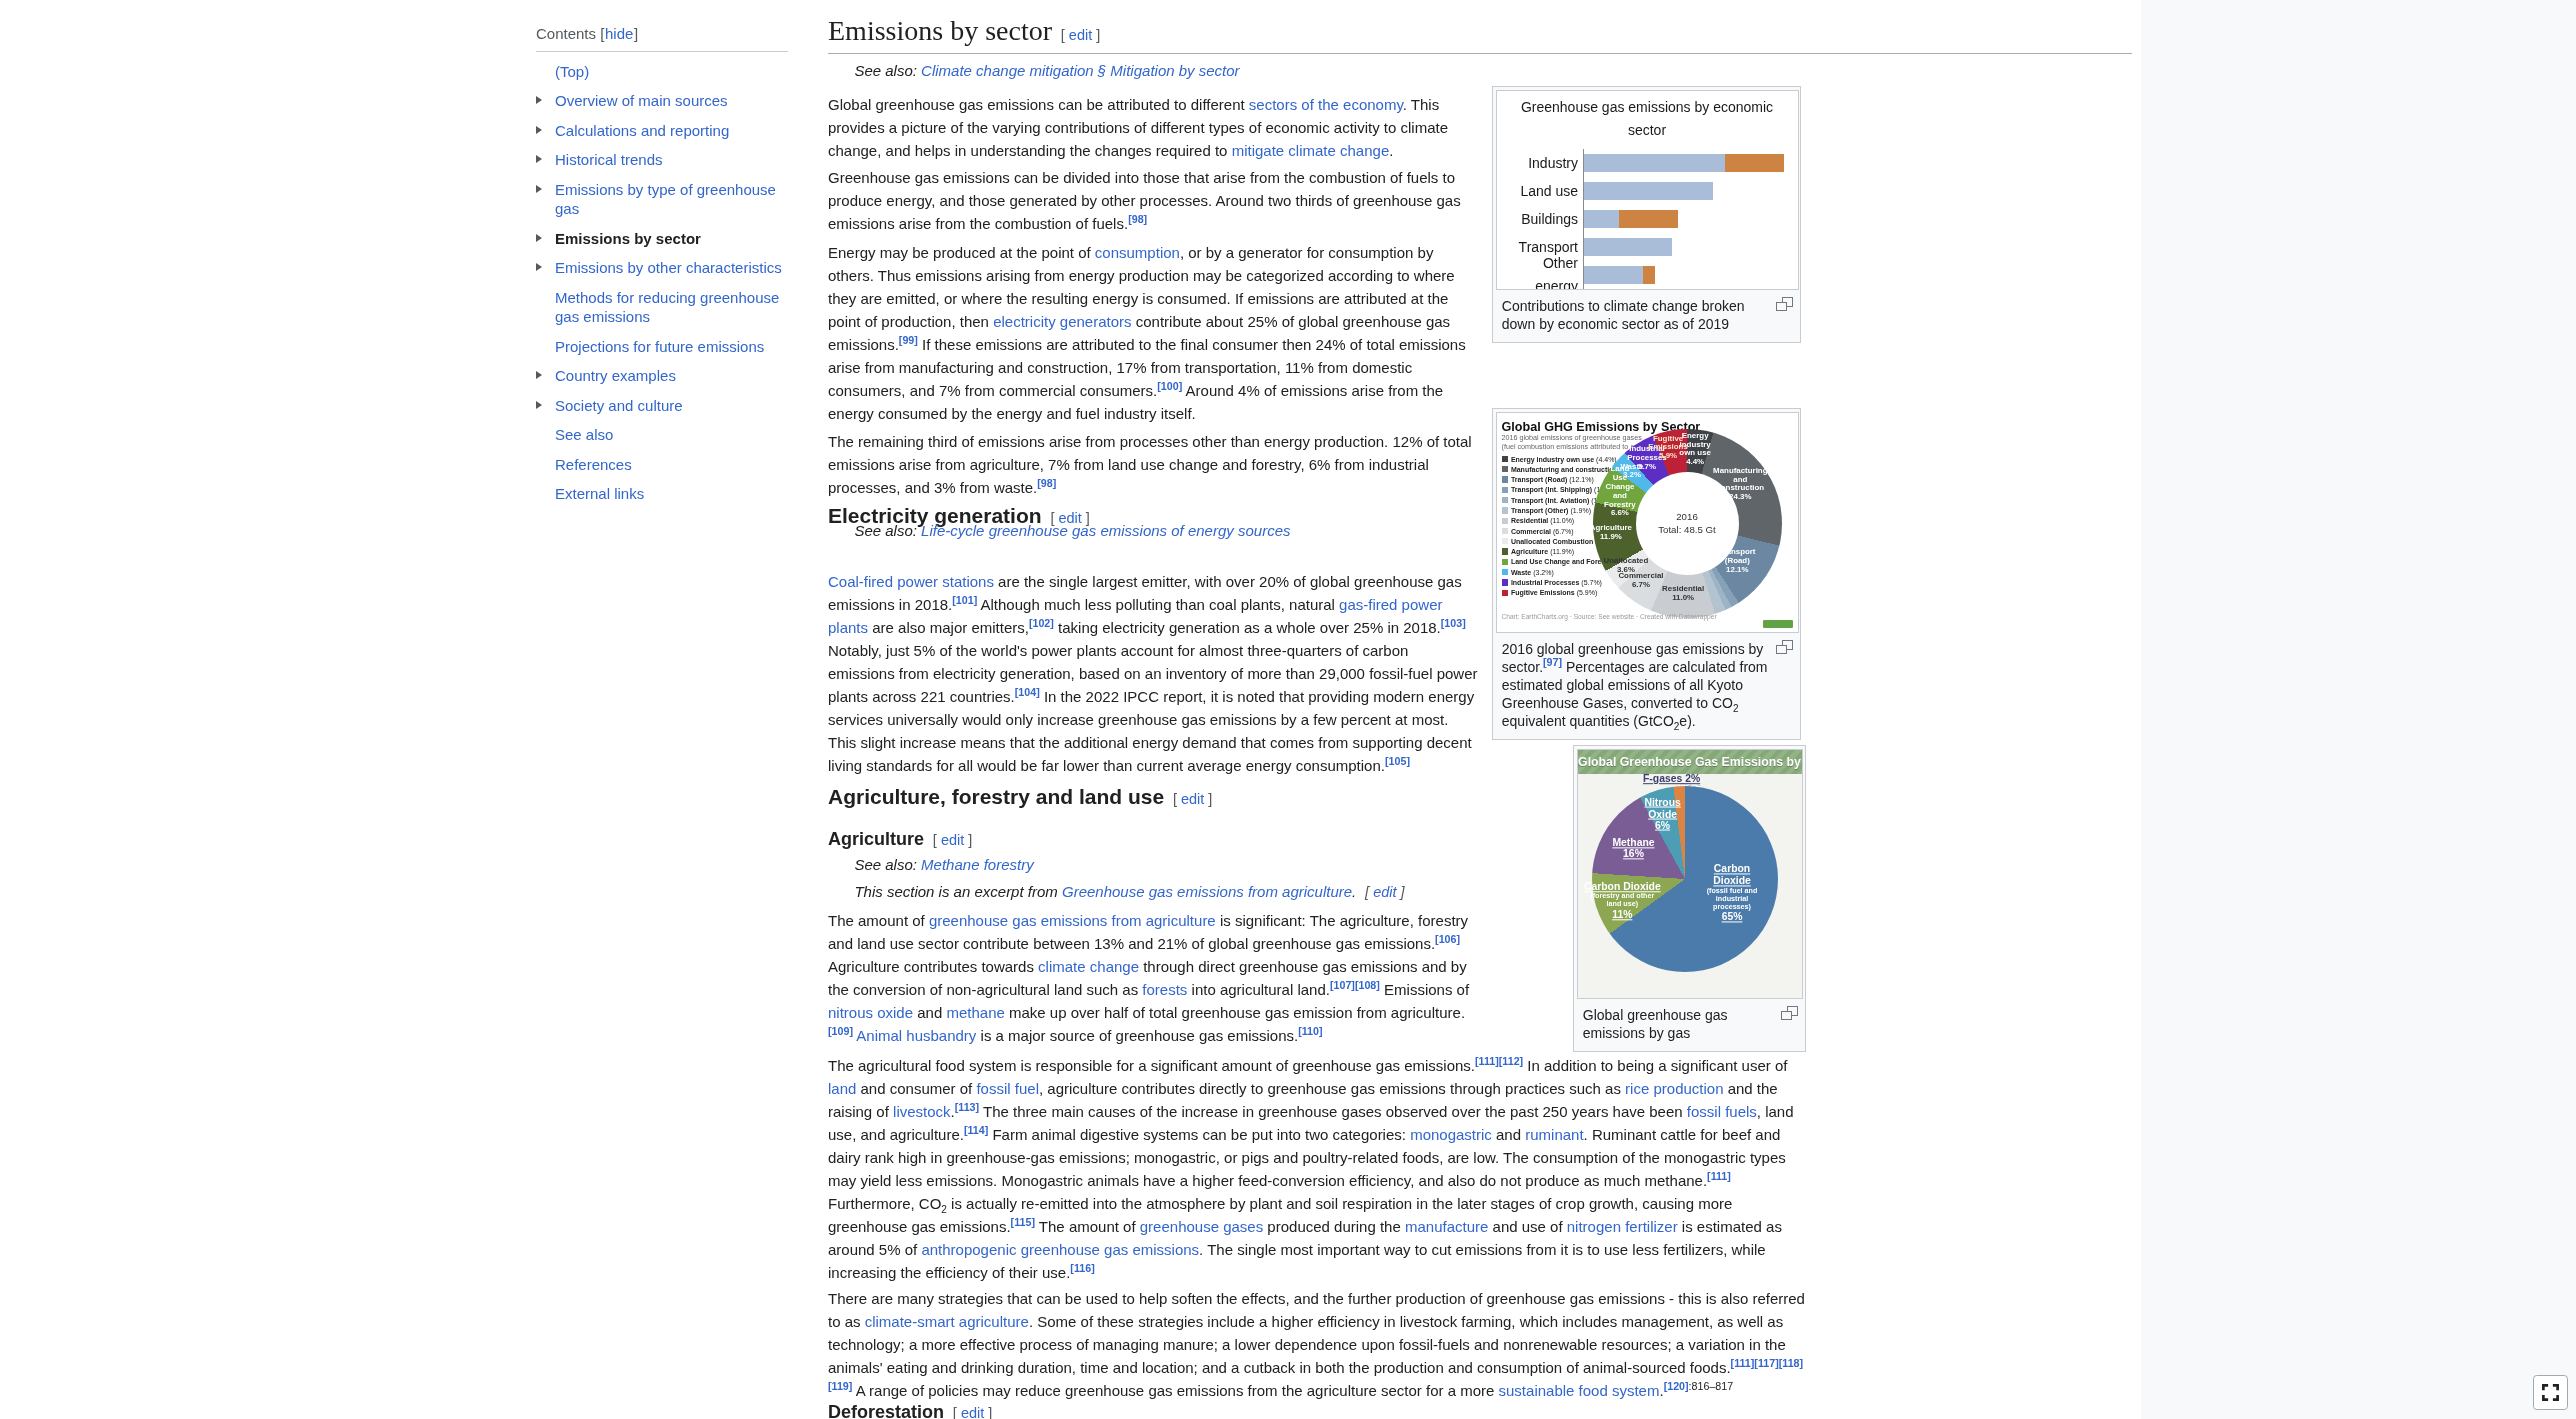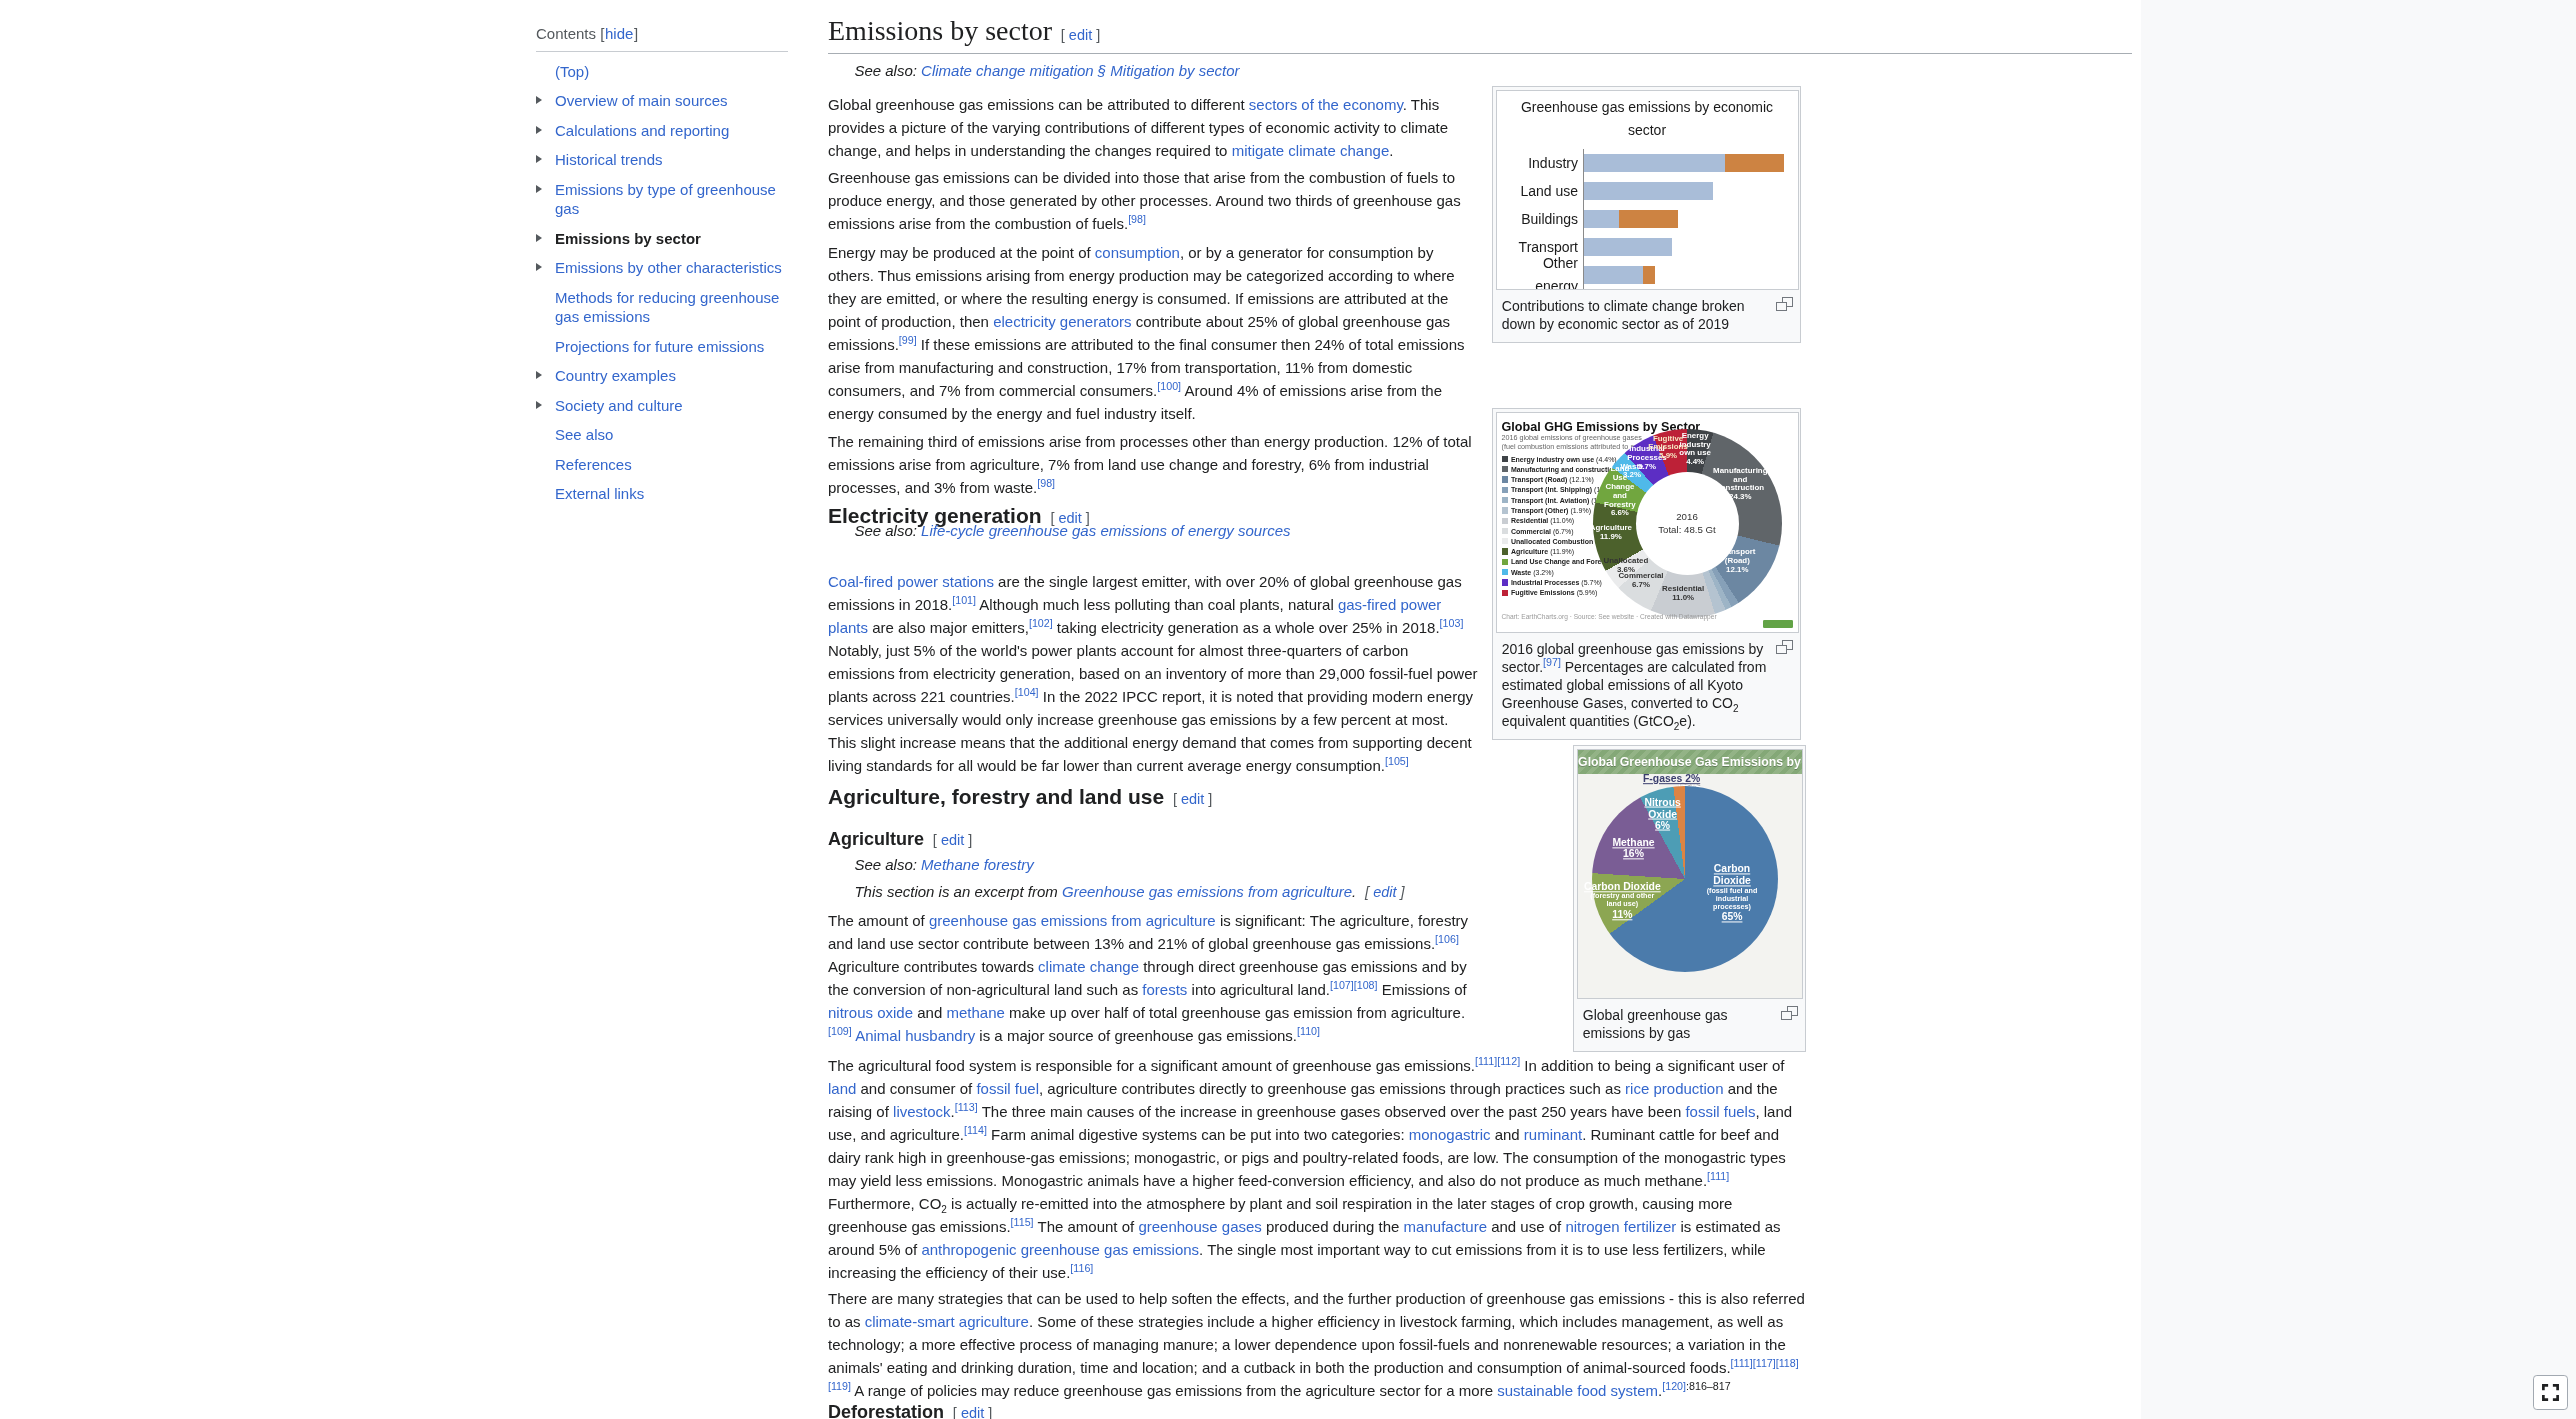--- a/index.html
+++ b/index.html
@@ -2,21 +2,21 @@
 <html style="font-size:10px"><head>
 <meta charset="utf-8">
 <style>
   * { margin:0; padding:0; box-sizing:border-box; }
   html,body { width:2576px; height:1419px; background:#ffffff; overflow:hidden;
     font-family:"Liberation Sans","DejaVu Sans",sans-serif; color:#202122; }
   a { cursor:pointer; }
   .wl { color:#3366cc; text-decoration:none; }
   .b { color:#54595d; }
   sup.ref { font-size:10.7px; line-height:0; vertical-align:super; }
-  sup.ref a { color:#3366cc; text-decoration:none; }
+  sup.ref a { color:#3366cc; text-decoration:none;font-weight:bold; }
   sup.rp { font-size:10.7px; line-height:0; vertical-align:super; color:#202122; }
   sub { font-size:10px; line-height:0; }
 
   
   #right-panel { position:absolute; left:2141px; top:0; width:435px; height:1419px; background:#f8f9fa; }
   #fs-btn { position:absolute; left:2533px; top:1375px; width:35px; height:35px; background:#fff;
     border:1.3px solid #a2a9b1; border-radius:3.8px; display:flex; align-items:center; justify-content:center; cursor:pointer; }
 
   
   #toc { position:absolute; left:536px; top:25px; width:252px; font-size:15px; }

